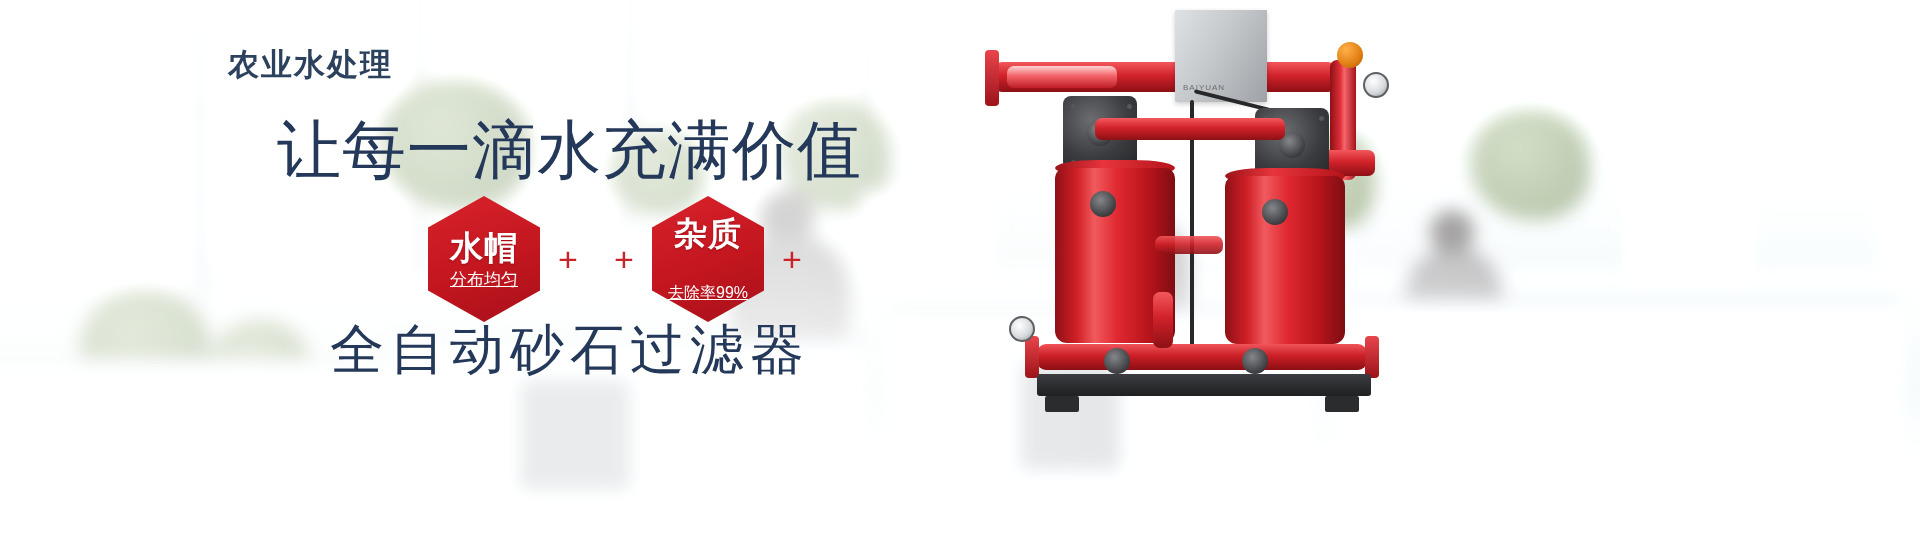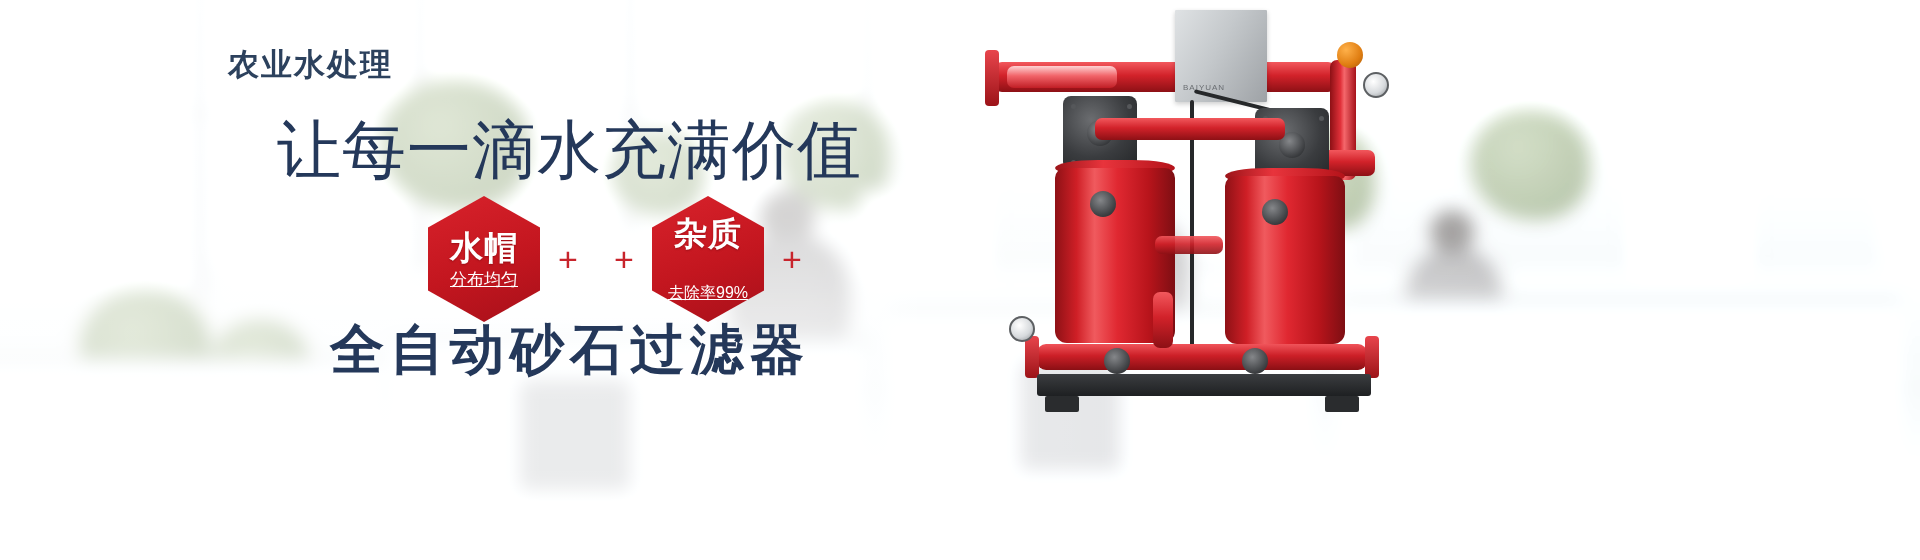--- a/index.html
+++ b/index.html
@@ -55,21 +55,21 @@
 
   .kicker { position:absolute; left:228px; top:44px;
             font-size:31px; font-weight:bold; color:#2c415d;
             letter-spacing:2px; }
 
   .headline { position:absolute; left:277px; top:98px;
               font-size:64px; font-weight:normal; color:#24385a;
               letter-spacing:1px; line-height:1; white-space:nowrap;margin-top:20px; }
 
   .subline { position:absolute; left:330px; top:322px;
-             font-size:54px; font-weight:bold; color:#24385a;
+             font-size:54px; font-weight:normal; color:#24385a;
              letter-spacing:6px; line-height:1; white-space:nowrap;
              text-shadow:0 2px 3px rgba(255,255,255,.55); }
 
   
   .badges { position:absolute; left:428px; top:196px;
             display:flex; align-items:center; gap:0; }
 
   .hex { position:relative; width:112px; height:126px;
          display:flex; flex-direction:column;
          align-items:center; justify-content:center;

